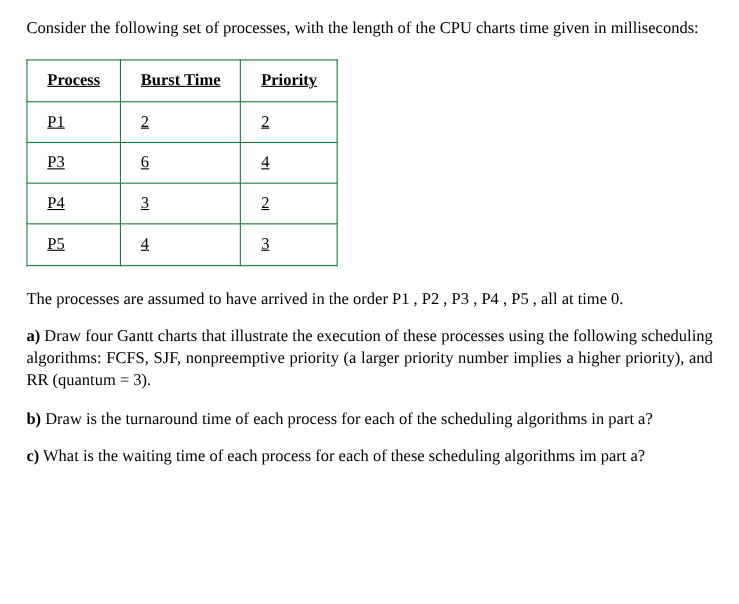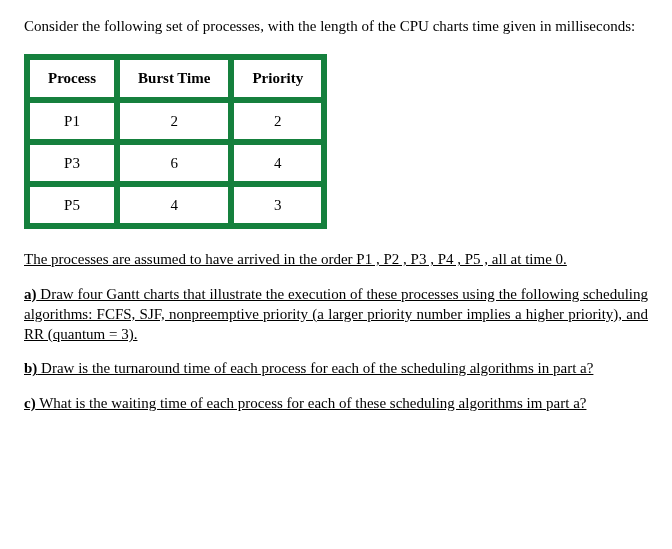--- a/index.html
+++ b/index.html
@@ -14,32 +14,32 @@
       line-height: 1.35;
     }
     .intro {
       margin-bottom: 18px;
     }
     table {
       border-collapse: collapse;
       margin: 8px 0 20px 0;
     }
     th, td {
-      border: 6px solid #15803d;
+      border: 1px solid #15803d;
       padding: 8px 18px;
-      text-align: center;
+      text-align: left;
       font-size: 15px;
+      text-decoration: underline;
     }
     th {
       font-weight: bold;
     }
     .para {
       margin: 14px 0;
       text-align: justify;
-      text-decoration: underline;
     }
     .q-label {
       font-weight: bold;
     }
   </style>
 </head>
 <body>
 
 <div class="intro">Consider the following set of processes, with the length of the CPU charts time given in milliseconds:</div>
 
@@ -56,20 +56,25 @@
       <td>P1</td>
       <td>2</td>
       <td>2</td>
     </tr>
     <tr>
       <td>P3</td>
       <td>6</td>
       <td>4</td>
     </tr>
     <tr>
+      <td>P4</td>
+      <td>3</td>
+      <td>2</td>
+    </tr>
+    <tr>
       <td>P5</td>
       <td>4</td>
       <td>3</td>
     </tr>
   </tbody>
 </table>
 
 <div class="para">The processes are assumed to have arrived in the order P1 , P2 , P3 , P4 , P5 , all at time 0.</div>
 
 <div class="para">

